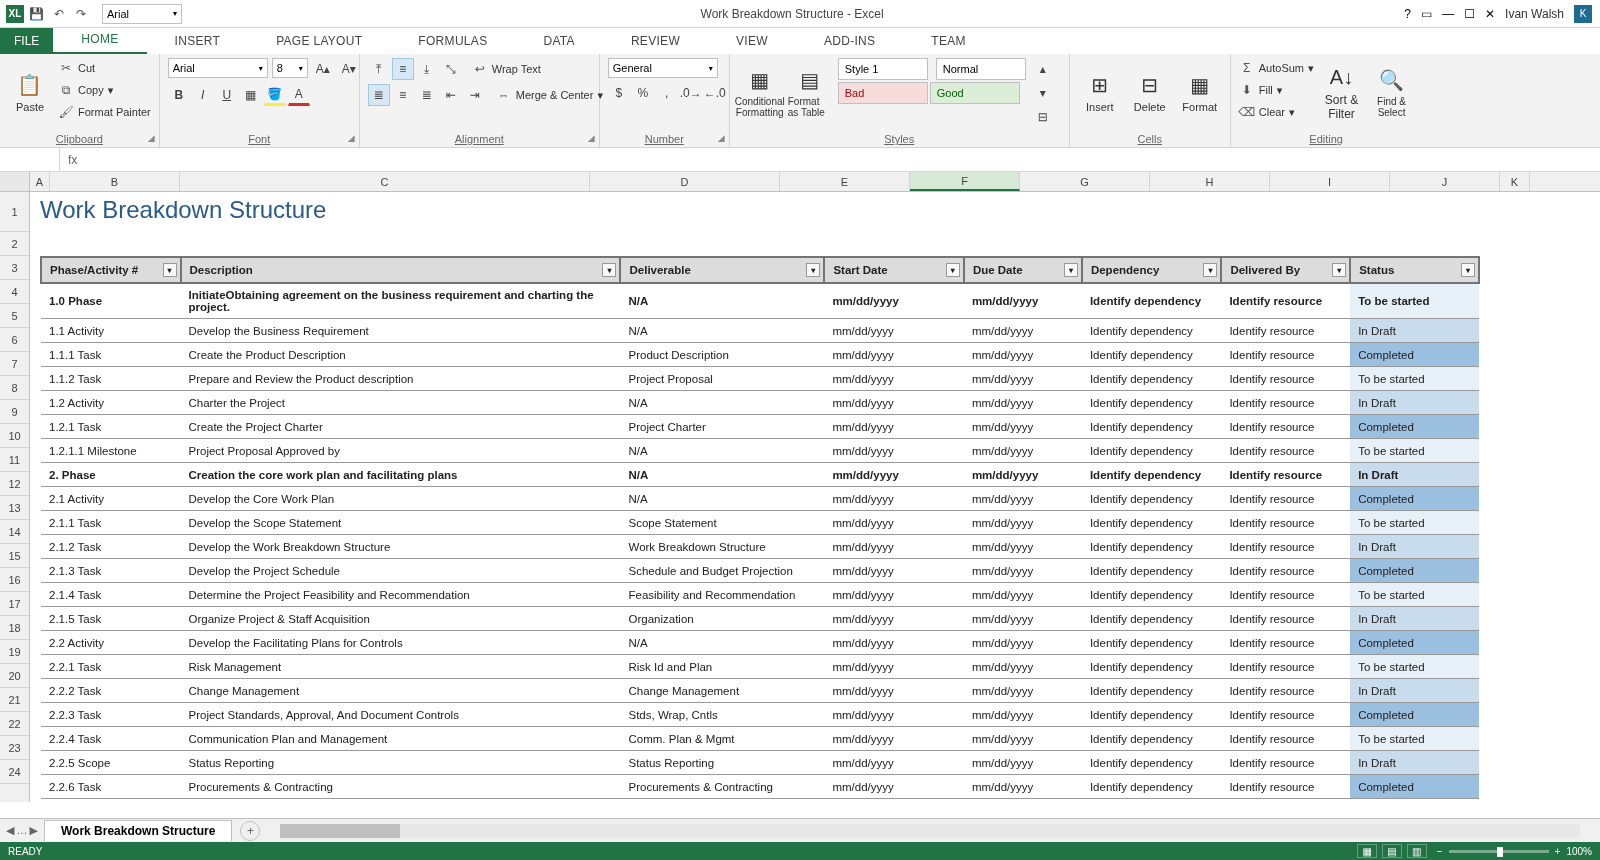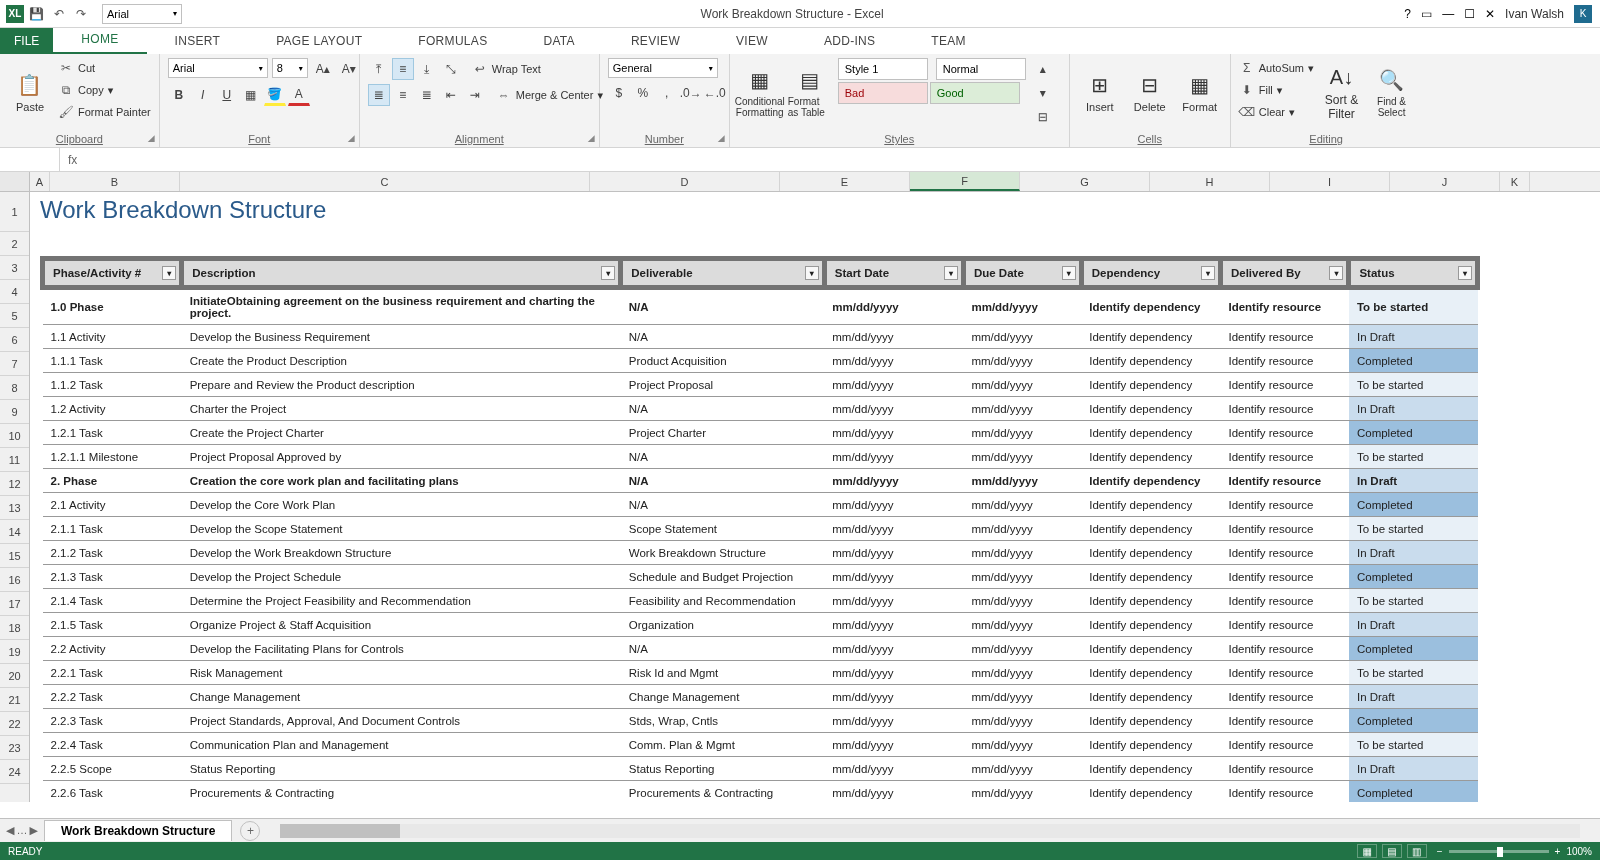--- a/index.html
+++ b/index.html
@@ -55,21 +55,21 @@
 .gridwrap { display:flex; height:610px; overflow:hidden;}
 .rowhdrs { width:30px; background:#f0f0f0; border-right:1px solid #c0c0c0; font-size:11px;}
 .rowhdrs .rh { height:24px; border-bottom:1px solid #d4d4d4; display:flex; align-items:center; justify-content:center; color:#444;}
 .rowhdrs .rh.first { height:40px;}
 .sheet { flex:1; overflow:auto; position:relative;}
 .sheet .titlecell { height:40px; padding:4px 10px; font-size:24px; color:#2a5a8a; font-family:"Segoe UI Light","Segoe UI",Arial;}
 .sheet .blankrow { height:24px;}
 
 
 .tbl { width:1440px; border-collapse:collapse; font-size:11.5px; margin-left:10px;}
-.tbl th { background:#dcdcdc; text-align:left; padding:6px 8px; border:5px solid #737373; font-weight:600; position:relative; color:#222;}
+.tbl th { background:#dcdcdc; text-align:left; padding:6px 8px; border:2px solid #737373; font-weight:600; position:relative; color:#222;}
 .tbl th .filt { position:absolute; right:3px; top:50%; transform:translateY(-50%); width:14px; height:14px; border:1px solid #999; background:#f8f8f8; font-size:8px; display:flex; align-items:center; justify-content:center; cursor:pointer;}
 .tbl td { padding:5px 8px; border-bottom:1px solid #999; color:#222; height:24px;}
 .tbl tr.bold td { font-weight:bold;}
 .status { text-align:left;}
 .s-start { background:#e8f0f7;}
 .s-draft { background:#c9dced;}
 .s-comp { background:#9bbfde;}
 
 
 .sheettabs { position:absolute; bottom:18px; left:0; right:0; height:24px; background:#f0f0f0; border-top:1px solid #c0c0c0; display:flex; align-items:center; font-size:12px;}
@@ -367,21 +367,21 @@
             <td>N/A</td>
             <td>mm/dd/yyyy</td>
             <td>mm/dd/yyyy</td>
             <td>Identify dependency</td>
             <td>Identify resource</td>
             <td class="status s-draft">In Draft</td>
           </tr>
           <tr>
             <td>1.1.1 Task</td>
             <td>Create the Product Description</td>
-            <td>Product Acquisition</td>
+            <td>Product Description</td>
             <td>mm/dd/yyyy</td>
             <td>mm/dd/yyyy</td>
             <td>Identify dependency</td>
             <td>Identify resource</td>
             <td class="status s-comp">Completed</td>
           </tr>
           <tr>
             <td>1.1.2 Task</td>
             <td>Prepare and Review  the Product description</td>
             <td>Project Proposal</td>
@@ -497,21 +497,21 @@
             <td>N/A</td>
             <td>mm/dd/yyyy</td>
             <td>mm/dd/yyyy</td>
             <td>Identify dependency</td>
             <td>Identify resource</td>
             <td class="status s-comp">Completed</td>
           </tr>
           <tr>
             <td>2.2.1 Task</td>
             <td>Risk Management</td>
-            <td>Risk Id and Mgmt</td>
+            <td>Risk Id and Plan</td>
             <td>mm/dd/yyyy</td>
             <td>mm/dd/yyyy</td>
             <td>Identify dependency</td>
             <td>Identify resource</td>
             <td class="status s-start">To be started</td>
           </tr>
           <tr>
             <td>2.2.2 Task</td>
             <td>Change Management</td>
             <td>Change Management</td>

